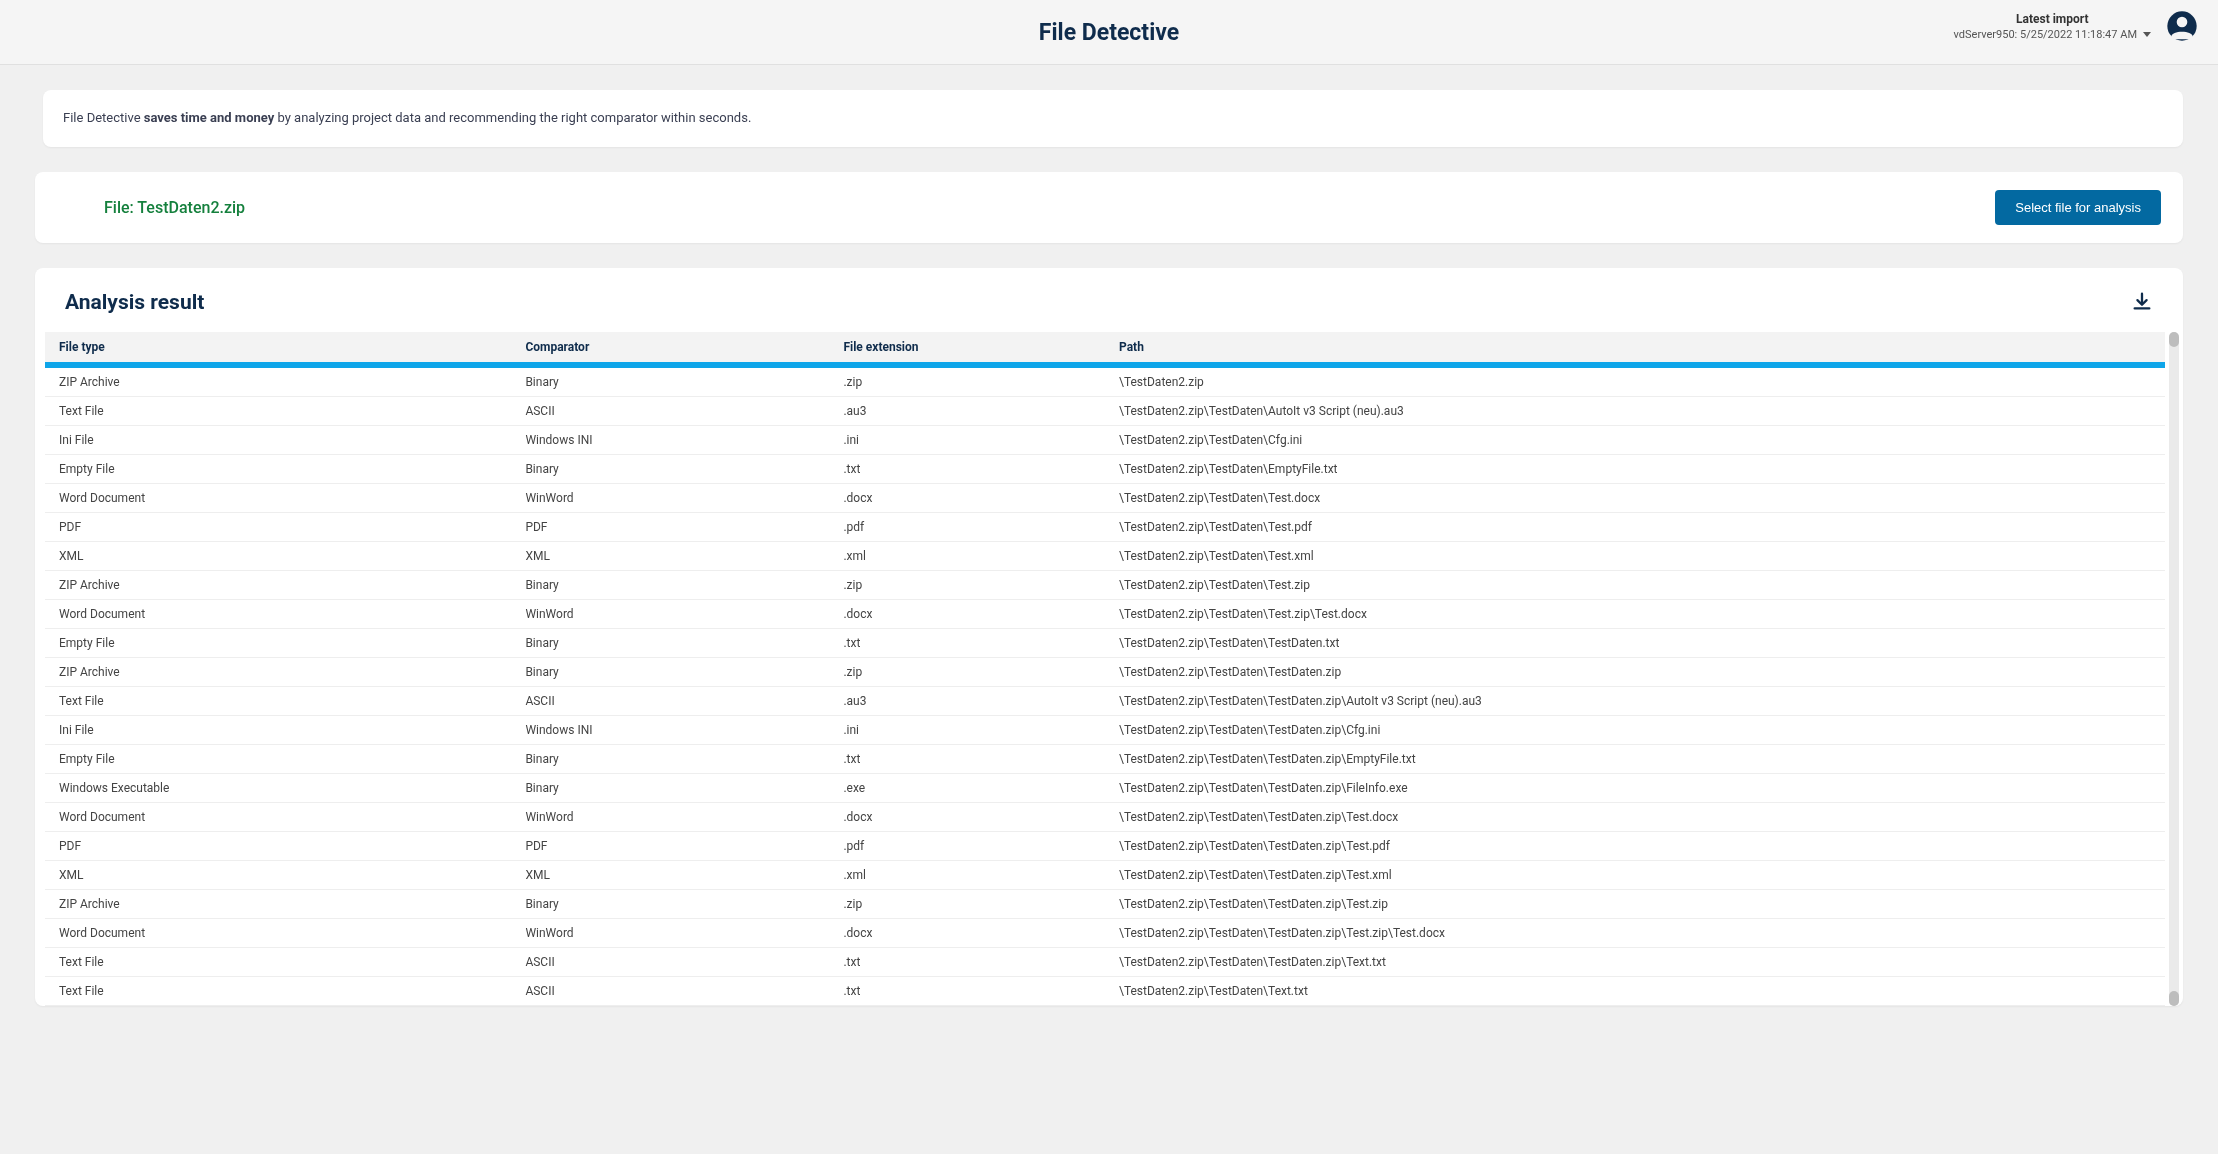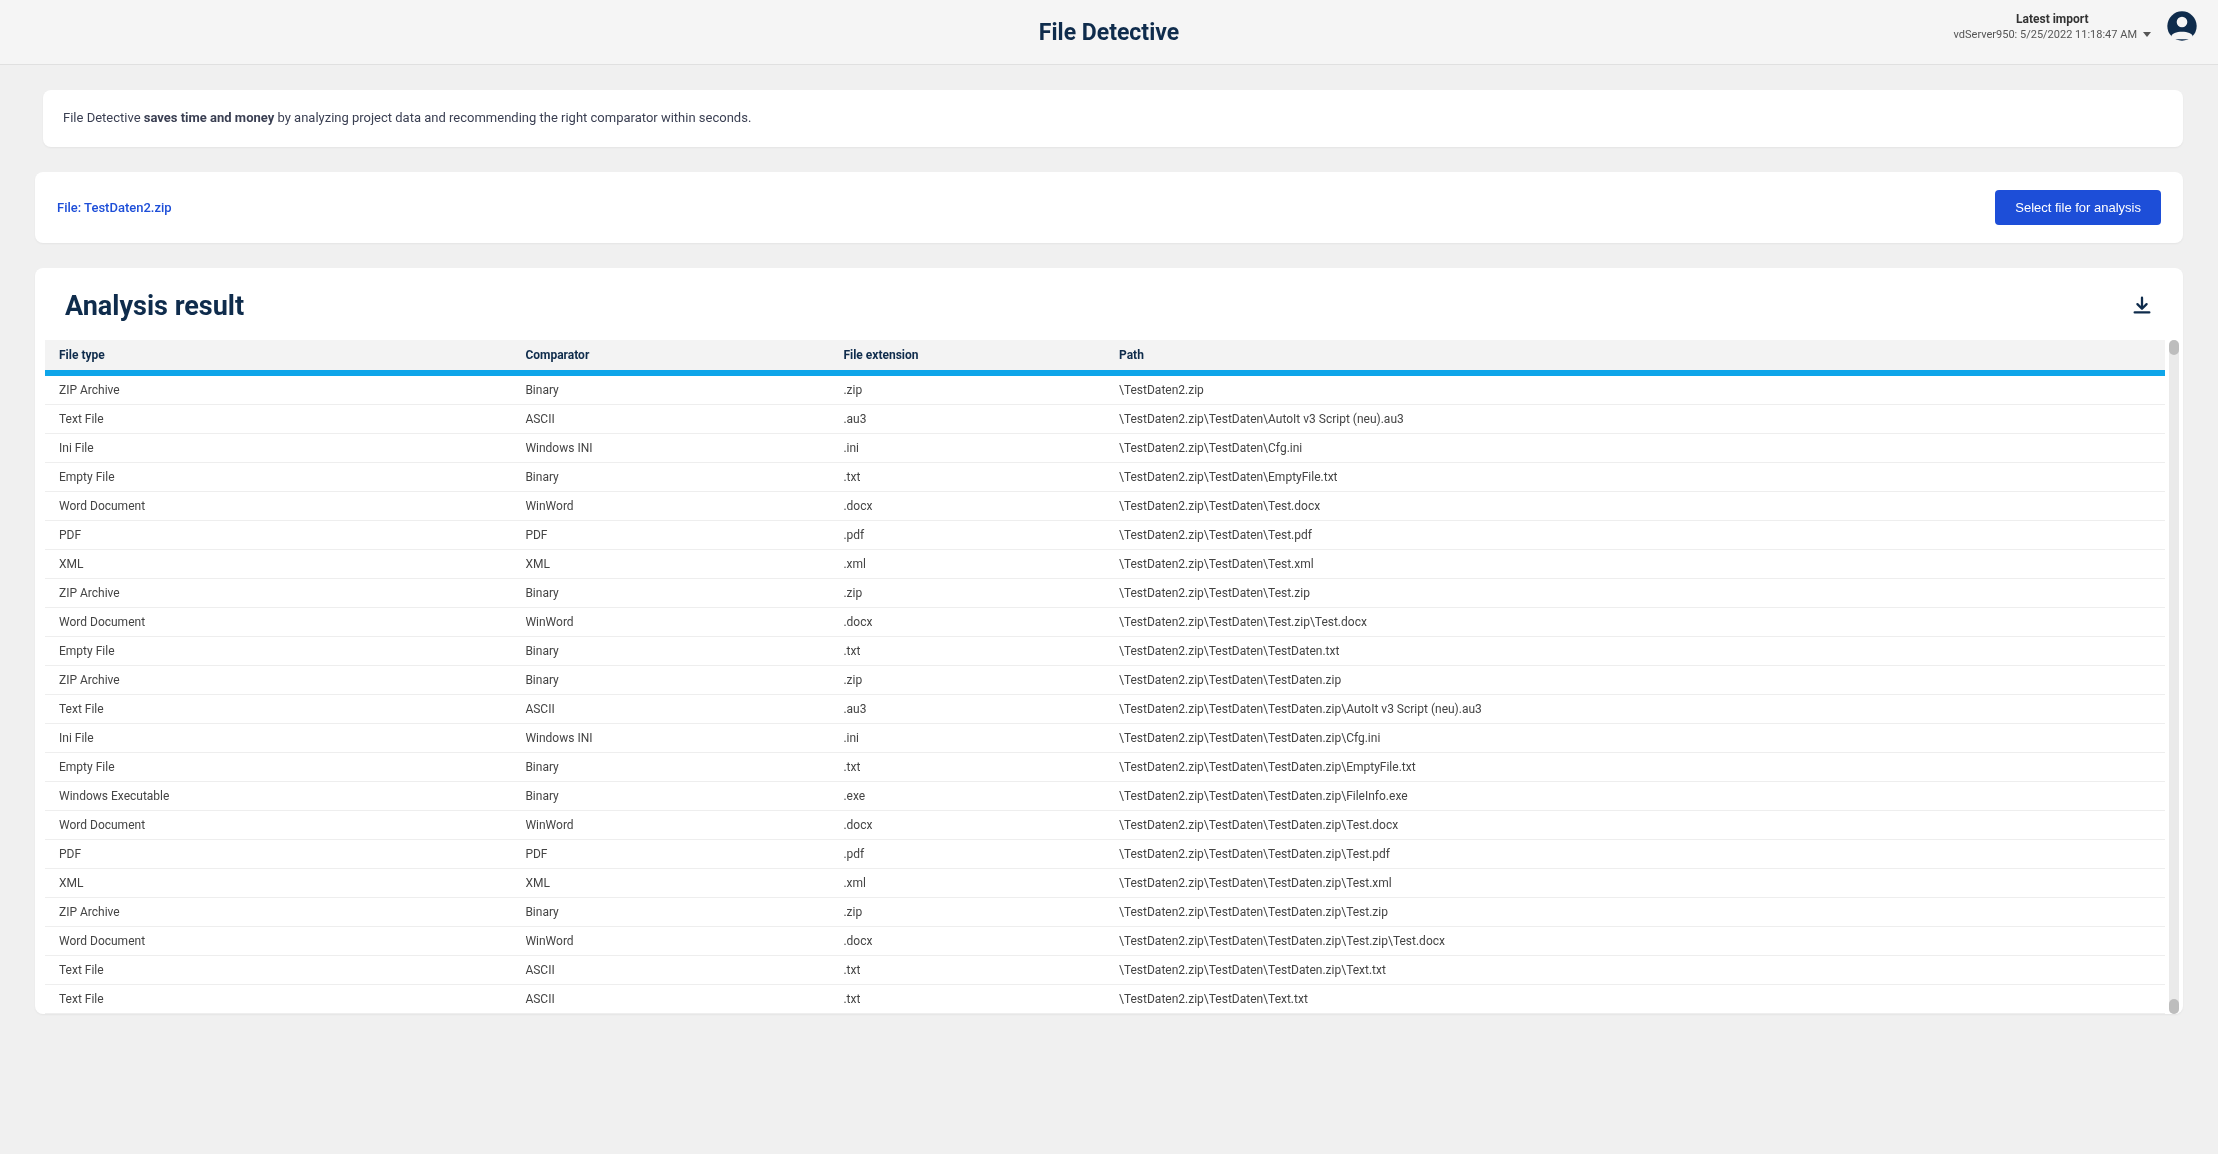--- a/index.html
+++ b/index.html
@@ -69,43 +69,44 @@
   }
   .intro-card { padding: 18px 20px; color: #3a3f52; line-height: 1.6; font-size: 13px; margin-left: 8px; }
   .intro-card strong { font-weight: 700; }
   .file-card {
     display: flex;
     align-items: center;
     justify-content: space-between;
     padding: 18px 22px;
   }
   .file-label {
-    font-size: 13px;
-    color: #1d4ed8;
+    font-size: 16px;
+    color: #15803d;
     font-weight: 500;
+    margin-left: 47px;
   }
   .select-btn {
-    background: #1d4ed8;
+    background: #0369a1;
     color: #fff;
     border: none;
     border-radius: 4px;
     padding: 10px 20px;
     font-size: 13px;
     cursor: pointer;
     font-weight: 500;
   }
   .result-card { padding: 0; }
   .result-header {
     display: flex;
     align-items: center;
     justify-content: space-between;
     padding: 22px 30px 18px 30px;
   }
   .result-title {
-    font-size: 27px;
+    font-size: 21px;
     font-weight: 700;
     color: #0f2c4c;
   }
   .download-icon {
     width: 22px; height: 22px;
     color: #0f2c4c;
     cursor: pointer;
   }
   .table-wrap {
     position: relative;

